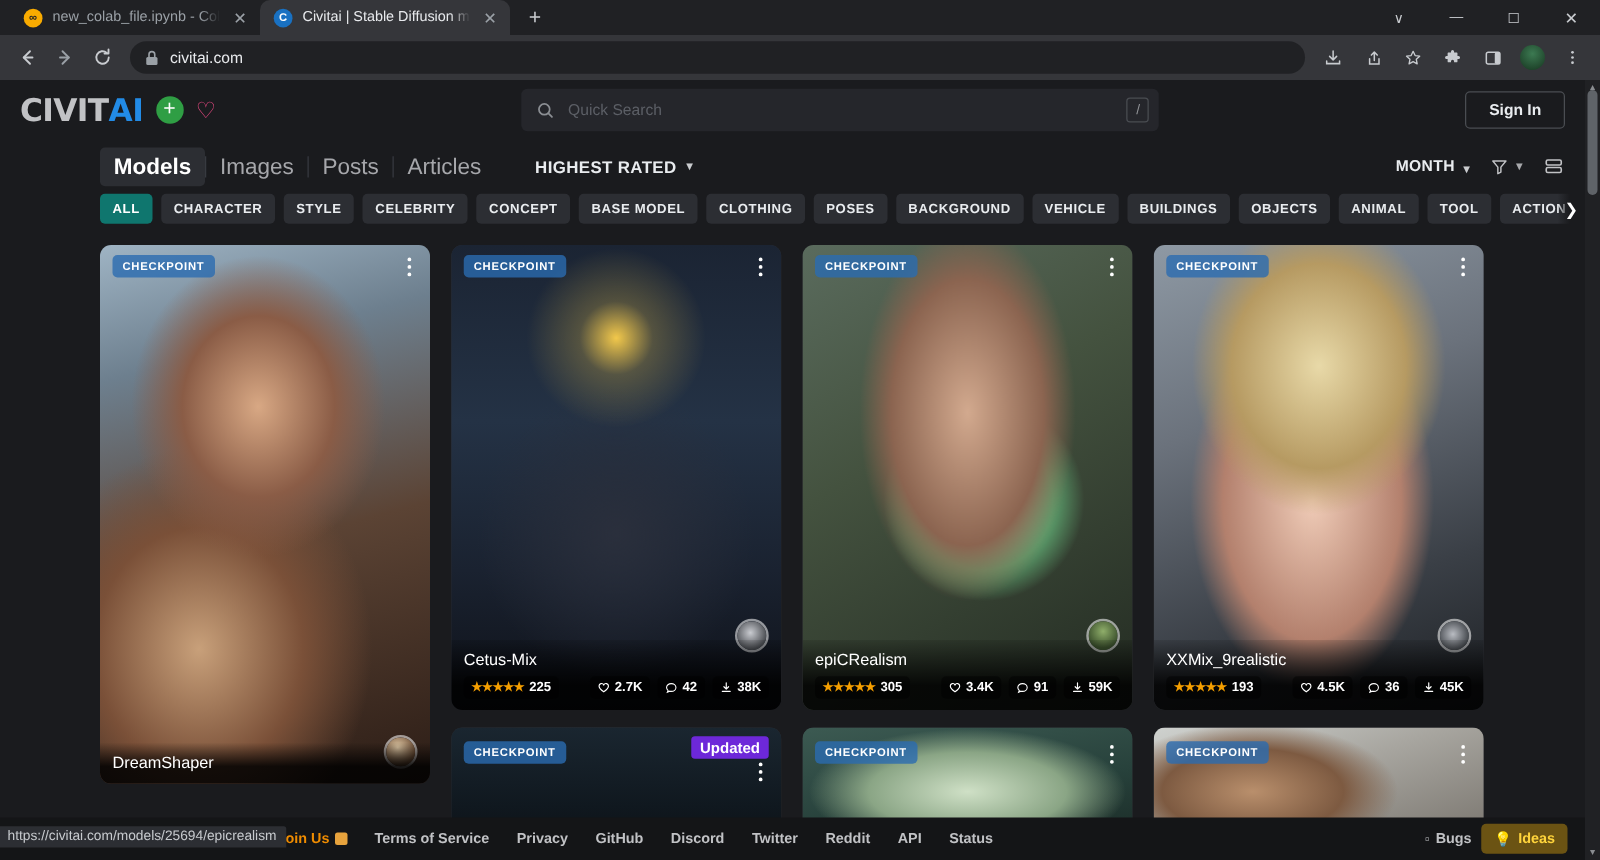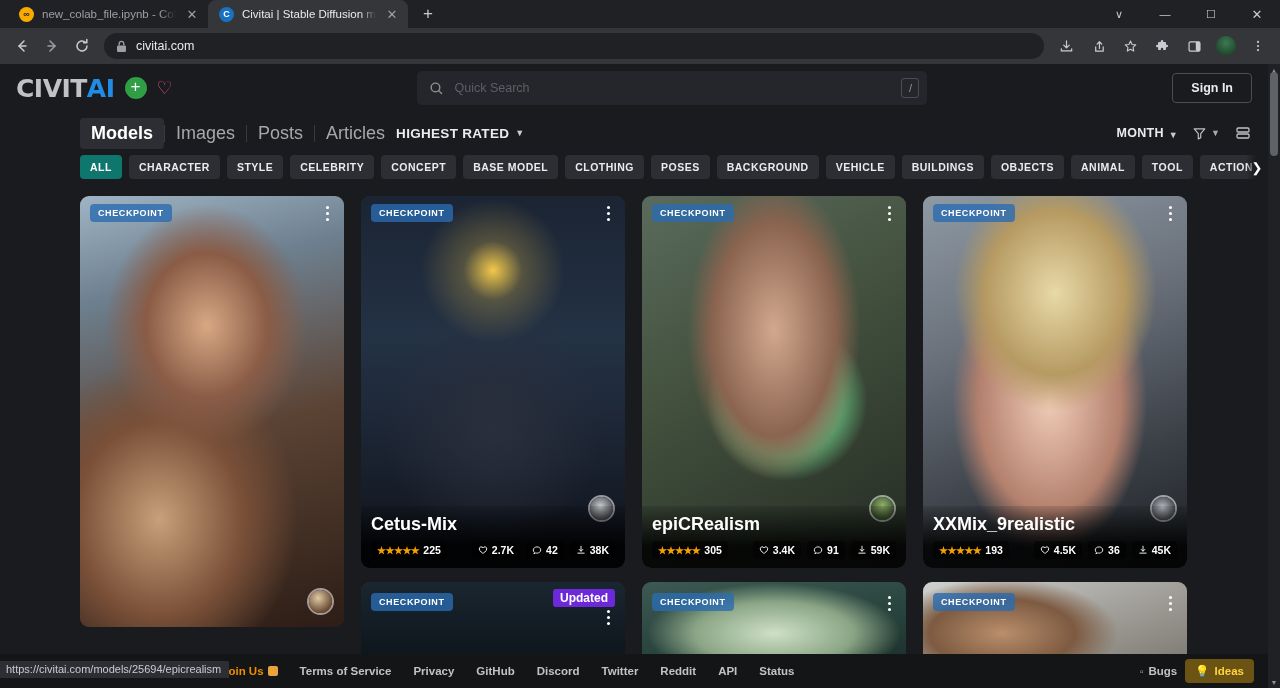--- a/index.html
+++ b/index.html
@@ -130,21 +130,21 @@
     padding: 0 16px 0 80px; margin-top: 4px;
   }
   .navtabs { display: flex; align-items: center; }
   .navtab {
     padding: 5px 11px; font-size: 18px; color: #a6a7ab;
     border-radius: 4px; position: relative;
   }
   .navtab.active { background: #2c2e33; color: #fff; font-weight: 700; }
   .navsep { width: 1px; height: 17px; background: #373a40; }
   .sortsel {
-    margin-left: 0; font-size: 13.5px; font-weight: 700;
+    margin-left: 32px; font-size: 13.5px; font-weight: 700;
     color: #e9ecef; display: flex; align-items: center; gap: 6px;
     letter-spacing: 0.3px;
   }
   .nav-right {
     margin-left: auto; display: flex; align-items: center; gap: 14px;
   }
   .period {
     font-size: 12.5px; font-weight: 700; color: #e9ecef;
     display: flex; align-items: flex-end; gap: 5px; letter-spacing: 0.3px;
   }
@@ -207,21 +207,21 @@
     border: 2px solid rgba(255,255,255,.55); overflow: hidden;
   }
   .avatar .av-img { width: 100%; height: 100%; }
 
   .card-foot {
     position: absolute; left: 0; right: 0; bottom: 0;
     padding: 8px 10px 9px 10px;
     background: linear-gradient(to top, rgba(0,0,0,.86) 35%, rgba(0,0,0,.12));
   }
   .card-title {
-    color: #fff; font-size: 18px; font-weight: 700;
+    color: #fff; font-size: 13px; font-weight: 400;
     white-space: nowrap; overflow: hidden; text-overflow: ellipsis;
     margin-bottom: 6px;
   }
   .stats { display: flex; align-items: center; gap: 6px; }
   .pill {
     background: rgba(0,0,0,.45); border-radius: 4px;
     padding: 3px 6px; display: flex; align-items: center; gap: 4px;
     color: #fff; font-size: 10.5px; font-weight: 700;
   }
   .pill.rating { margin-right: auto; }
@@ -481,20 +481,23 @@
           <div class="art art-a"></div>
           <div class="badge-cp">CHECKPOINT</div>
           <div class="kebab">
               <i></i>
               <i></i>
               <i></i>
             </div>
           <div class="avatar" style="bottom:12px">
               <div class="av-img av-a"></div>
             </div>
+          <div class="card-foot" style="padding-bottom:4px;background:linear-gradient(to top,rgba(0,0,0,.85) 42%,rgba(0,0,0,0))">
+            <div class="card-title">DreamShaper</div>
+          </div>
         </div>
       </div>
 
       <div class="col">
         <div class="card" style="height:392px">
           <div class="art art-b"></div>
           <div class="badge-cp">CHECKPOINT</div>
           <div class="kebab">
               <i></i>
               <i></i>

